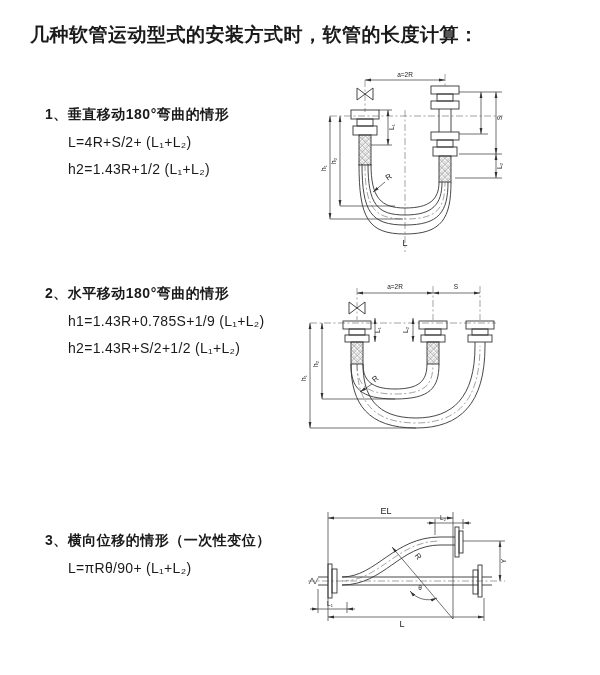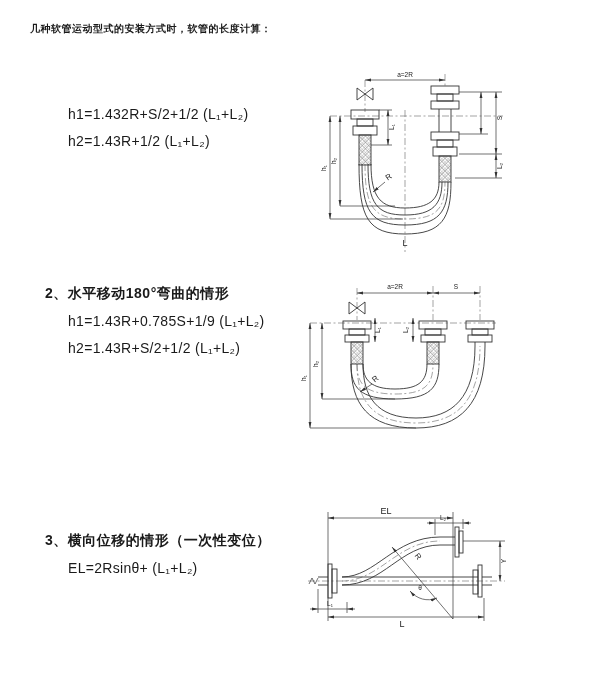--- a/index.html
+++ b/index.html
@@ -3,21 +3,21 @@
 <meta charset="utf-8">
 <style>
   html,body{margin:0;padding:0;}
   body{
     width:600px;height:675px;background:#ffffff;position:relative;
     font-family:"Liberation Sans","DejaVu Sans",sans-serif;color:#1a1a1a;
     overflow:hidden;
   }
   .title{
     position:absolute;left:30px;top:22px;
-    font-size:10px;font-weight:bold;letter-spacing:0.5px;white-space:nowrap;
+    font-size:19px;font-weight:bold;letter-spacing:0.5px;white-space:nowrap;
   }
   .section{position:absolute;left:45px;}
   .s1{top:106px}.s2{top:285px}.s3{top:532px}
   .heading{font-size:14px;font-weight:bold;letter-spacing:0.5px;margin:0 0 10px 0;white-space:nowrap;}
   .formula{font-size:14px;letter-spacing:0.3px;margin:0 0 11px 23px;white-space:nowrap;}
   svg.diag{position:absolute;}
   .d1{left:305px;top:66px;}
   .d2{left:300px;top:276px;}
   .d3{left:300px;top:494px;}
   .ln{stroke:#333;fill:none;stroke-width:0.9;}
@@ -25,33 +25,34 @@
   .cl{stroke:#666;fill:none;stroke-width:0.6;stroke-dasharray:7 2.5 2 2.5;}
   .dl{font:6.5px "Liberation Sans","DejaVu Sans",sans-serif;fill:#222;stroke:none;}
   .dlb{font:9px "Liberation Sans","DejaVu Sans",sans-serif;fill:#222;stroke:none;}
 </style>
 </head>
 <body>
 
 <div class="title">几种软管运动型式的安装方式时，软管的长度计算：</div>
 
 <div class="section s1">
-  <div class="formula">h1=1.432R+S/2+1/2 (L₁+L₂)</div>
+  <div class="heading">1、垂直移动180°弯曲的情形</div>
+  <div class="formula">L=4R+S/2+ (L₁+L₂)</div>
   <div class="formula">h2=1.43R+1/2 (L₁+L₂)</div>
 </div>
 
 <div class="section s2">
   <div class="heading">2、水平移动180°弯曲的情形</div>
   <div class="formula">h1=1.43R+0.785S+1/9 (L₁+L₂)</div>
   <div class="formula">h2=1.43R+S/2+1/2 (L₁+L₂)</div>
 </div>
 
 <div class="section s3">
   <div class="heading">3、横向位移的情形（一次性变位）</div>
-  <div class="formula">EL=2Rsinθ+ (L₁+L₂)</div>
+  <div class="formula">L=πRθ/90+ (L₁+L₂)</div>
 </div>
 
 <svg class="diag d1" width="295" height="200" viewBox="0 0 295 200">
   <defs>
     <marker id="arr" viewBox="0 0 10 6" markerWidth="9" markerHeight="5.4" refX="10" refY="3" orient="auto-start-reverse">
       <path d="M0,0.6 L10,3 L0,5.4 Z" fill="#333"></path>
     </marker>
     <pattern id="hat" width="4.5" height="4.5" patternUnits="userSpaceOnUse" patternTransform="rotate(45)">
       <path d="M0,0 H4.5 M0,2.25 H4.5 M0,0 V4.5 M2.25,0 V4.5" stroke="#888" stroke-width="0.5"></path>
     </pattern>

